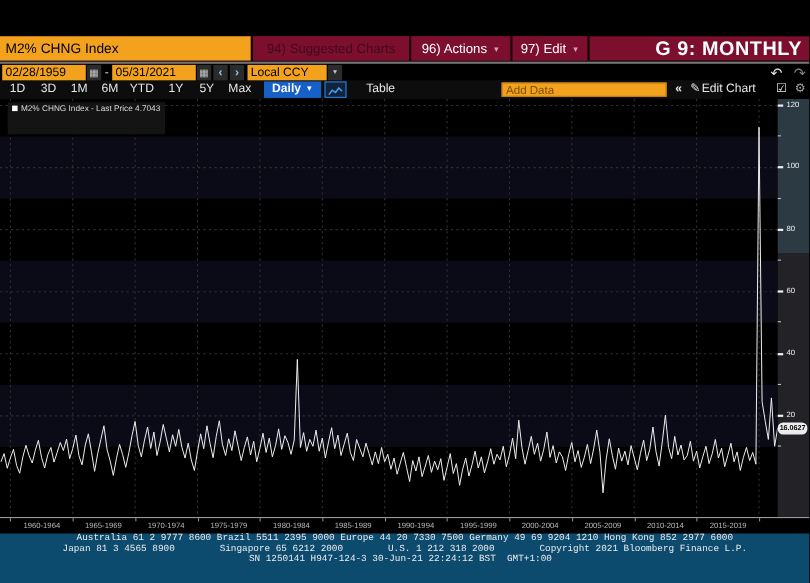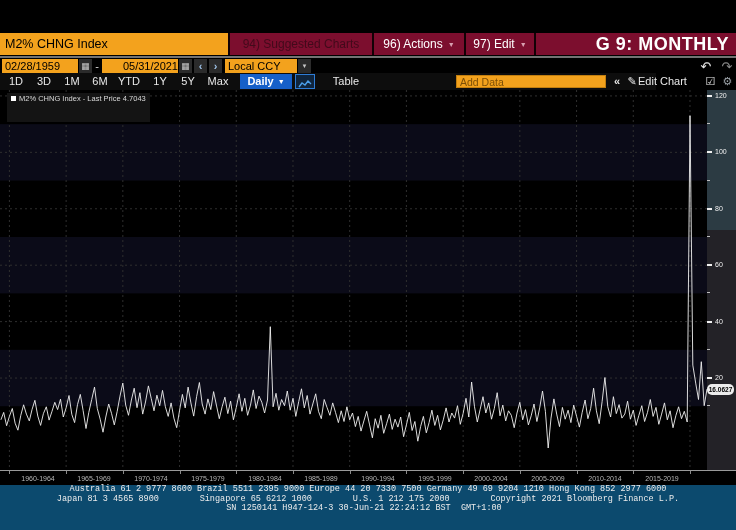--- a/index.html
+++ b/index.html
@@ -79,21 +79,21 @@
       <span>97) Edit</span><span class="caret">▼</span>
     </div>
     <div class="tb-vline" style="left:534px;"></div>
     <div class="fn-label">G 9: MONTHLY</div>
   </div>
 
   <div class="datebar">
     <div class="db amberfield" style="left:2px;width:76px;">02/28/1959</div>
     <div class="db graybtn" style="left:79px;width:13px;">▦</div>
     <div class="db dash" style="left:93px;width:8px;">-</div>
-    <div class="db amberfield" style="left:102px;width:76px;text-align:right;">05/31/2021</div>
+    <div class="db amberfield" style="left:102px;width:76px;">05/31/2021</div>
     <div class="db graybtn" style="left:179px;width:13px;">▦</div>
     <div class="db navbtn" style="left:194px;width:13px;">‹</div>
     <div class="db navbtn" style="left:209px;width:13px;">›</div>
     <div class="db amberfield" style="left:225px;width:72px;">Local CCY</div>
     <div class="db graybtn" style="left:298px;width:13px;font-size:6px;">▼</div>
     <div class="db histicon" style="left:698px;width:16px;">↶</div>
     <div class="db histicon dim2" style="left:719px;width:16px;">↷</div>
   </div>
 
   <div class="periodbar">
@@ -199,17 +199,17 @@
       <div class="xlab" style="left: 348px;">1990-1994</div>
       <div class="xlab" style="left: 405px;">1995-1999</div>
       <div class="xlab" style="left: 461px;">2000-2004</div>
       <div class="xlab" style="left: 518px;">2005-2009</div>
       <div class="xlab" style="left: 575px;">2010-2014</div>
       <div class="xlab" style="left: 632px;">2015-2019</div>
     </div>
 
   <div class="footer">
     <div class="fline">Australia 61 2 9777 8600 Brazil 5511 2395 9000 Europe 44 20 7330 7500 Germany 49 69 9204 1210 Hong Kong 852 2977 6000</div>
-    <div class="fline">Japan 81 3 4565 8900        Singapore 65 6212 1000        U.S. 1 212 175 2000        Copyright 2021 Bloomberg Finance L.P.</div>
+    <div class="fline">Japan 81 3 4565 8900        Singapore 65 6212 2000        U.S. 1 212 318 2000        Copyright 2021 Bloomberg Finance L.P.</div>
     <div class="fline right">SN 1250141 H947-124-3 30-Jun-21 22:24:12 BST  GMT+1:00</div>
   </div>
 
 </div>
 
 </body></html>

